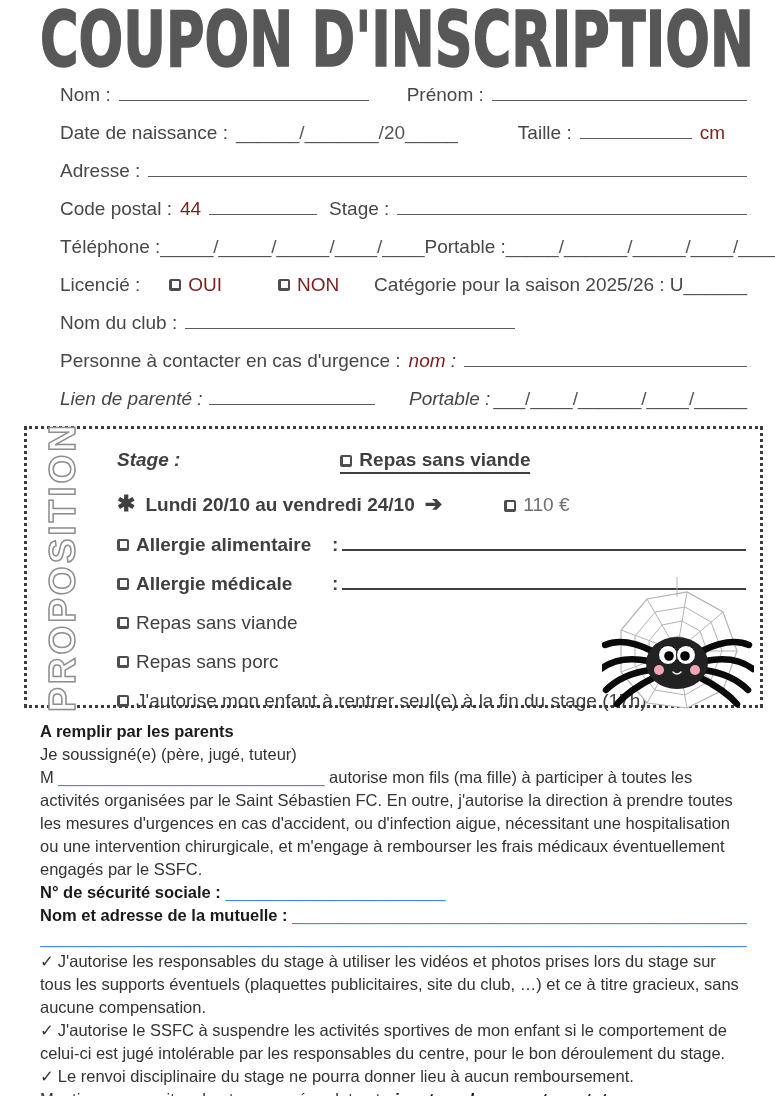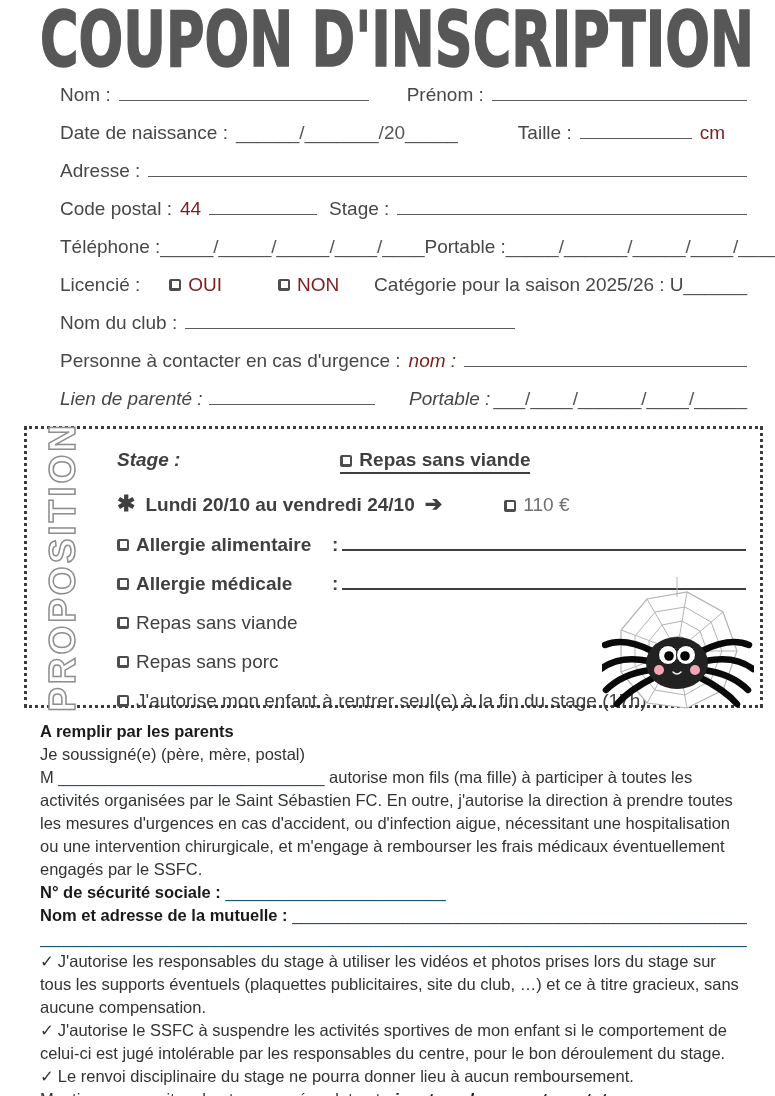--- a/index.html
+++ b/index.html
@@ -34,21 +34,21 @@
   .arrow { font-size:21px; font-weight:bold; margin-left:10px; color:#3f3f3f; }
   .price-grp { margin-left:62px; color:#6f6f6f; }
   .opt-lab { display:inline-block; width:196px; }
   .ln-bold { flex:1 1 auto; border-bottom:2px solid #3f3f3f; }
   .spider { position:absolute; right:6px; bottom:-8px; }
 
   
   .parents { margin-top:12px; font-size:16.5px; line-height:23px; color:#333; }
   .p-head { font-weight:bold; color:#1a1a1a; }
   .p-par { white-space:normal; }
-  .blanktxt { color:#0c4a6e; }
+  .blanktxt { color:#3b82f6; }
   .b-black { font-weight:bold; color:#1a1a1a; }
   .nowrap-clip { white-space:nowrap; overflow:hidden; }
   .bullet-check { padding-right:4px; }
   .mention-b { font-weight:bold; font-style:italic; color:#1a1a1a; }
 </style>
 </head>
 <body>
 
 <div class="page">
 
@@ -232,21 +232,21 @@
         <circle cx="83" cy="79" r="4.8" fill="#000000"></circle>
         <circle cx="57" cy="93" r="5" fill="#f2a6b4"></circle>
         <circle cx="93" cy="93" r="5" fill="#f2a6b4"></circle>
         <path d="M71 95 Q75 99 79 95" stroke="#f5eeee" stroke-width="1.6" fill="none" stroke-linecap="round"></path>
       </svg>
     </div>
   </div>
 
   <div class="parents">
     <div class="p-head">A remplir par les parents</div>
-    <div>Je soussigné(e) (père, mère, postal)</div>
+    <div>Je soussigné(e) (père, jugé, tuteur)</div>
     <div class="p-par">
       <span>M</span>
       <span class="blanktxt">_____________________________</span>
       <span>autorise mon fils (ma fille) à participer à toutes les activités organisées par le Saint Sébastien FC. En outre, j'autorise la direction à prendre toutes les mesures d'urgences en cas d'accident, ou d'infection aigue, nécessitant une hospitalisation ou une intervention chirurgicale, et m'engage à rembourser les frais médicaux éventuellement engagés par le SSFC.</span>
     </div>
     <div>
       <span class="b-black">N° de sécurité sociale :</span>
       <span class="blanktxt">________________________</span>
     </div>
     <div class="nowrap-clip">

